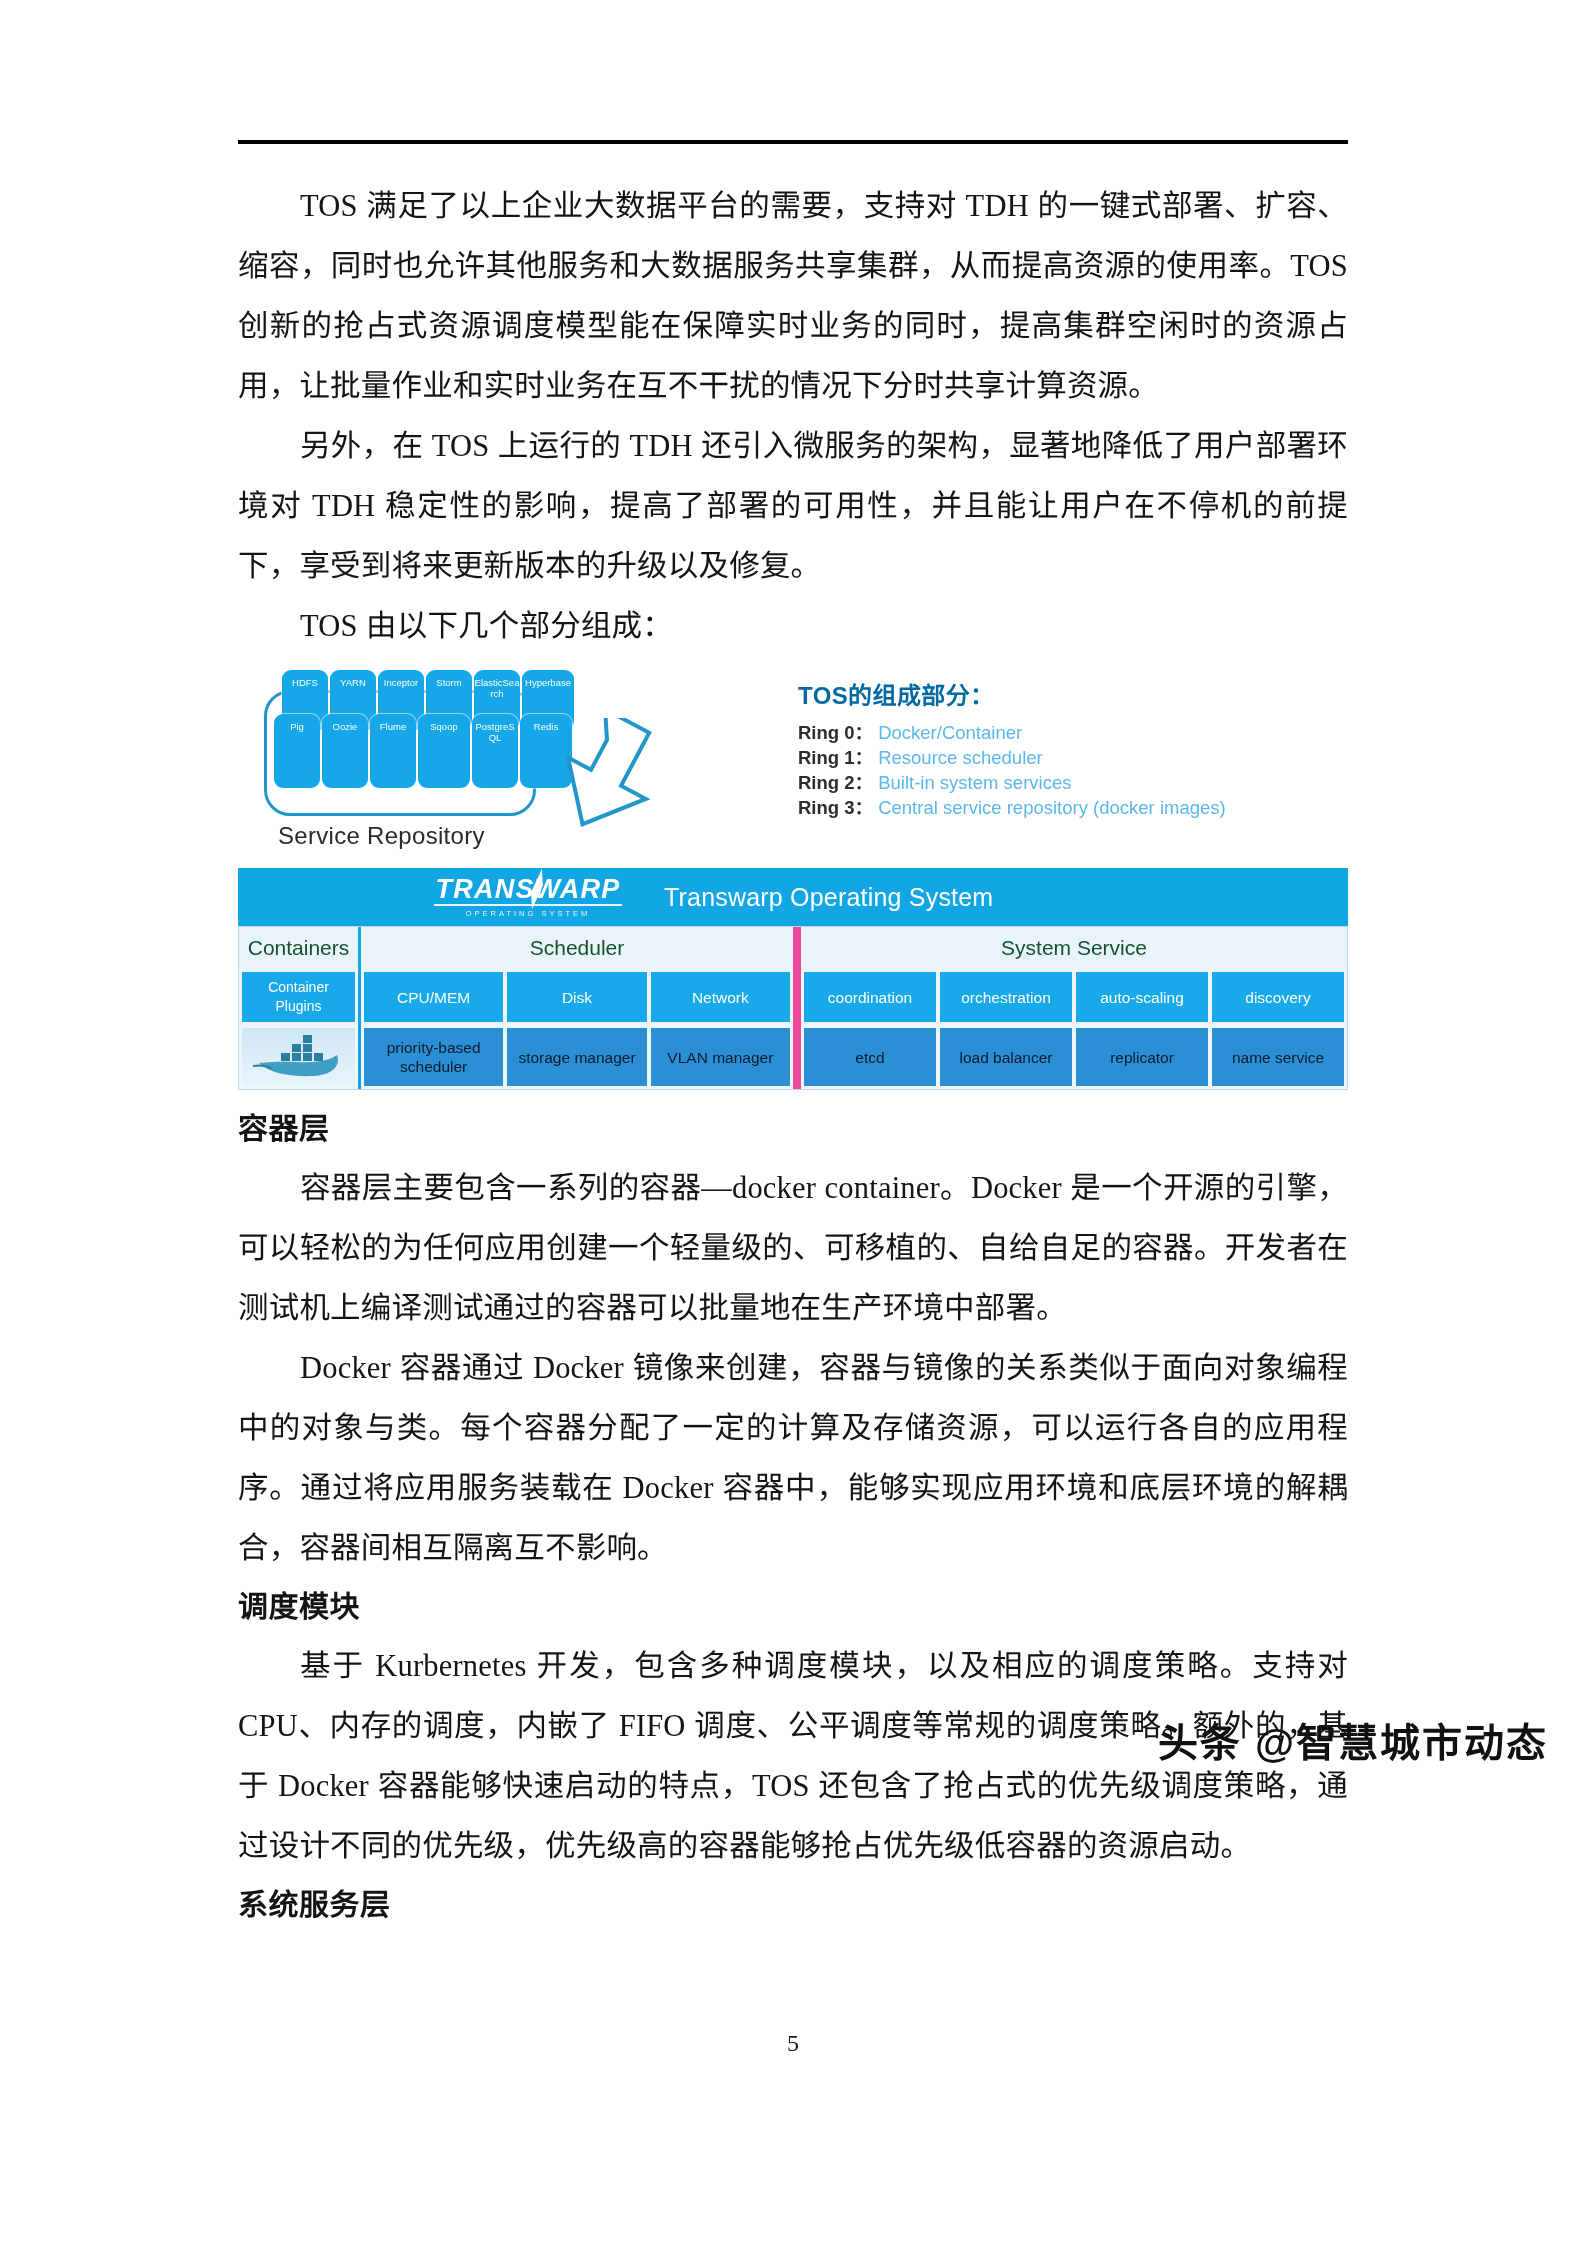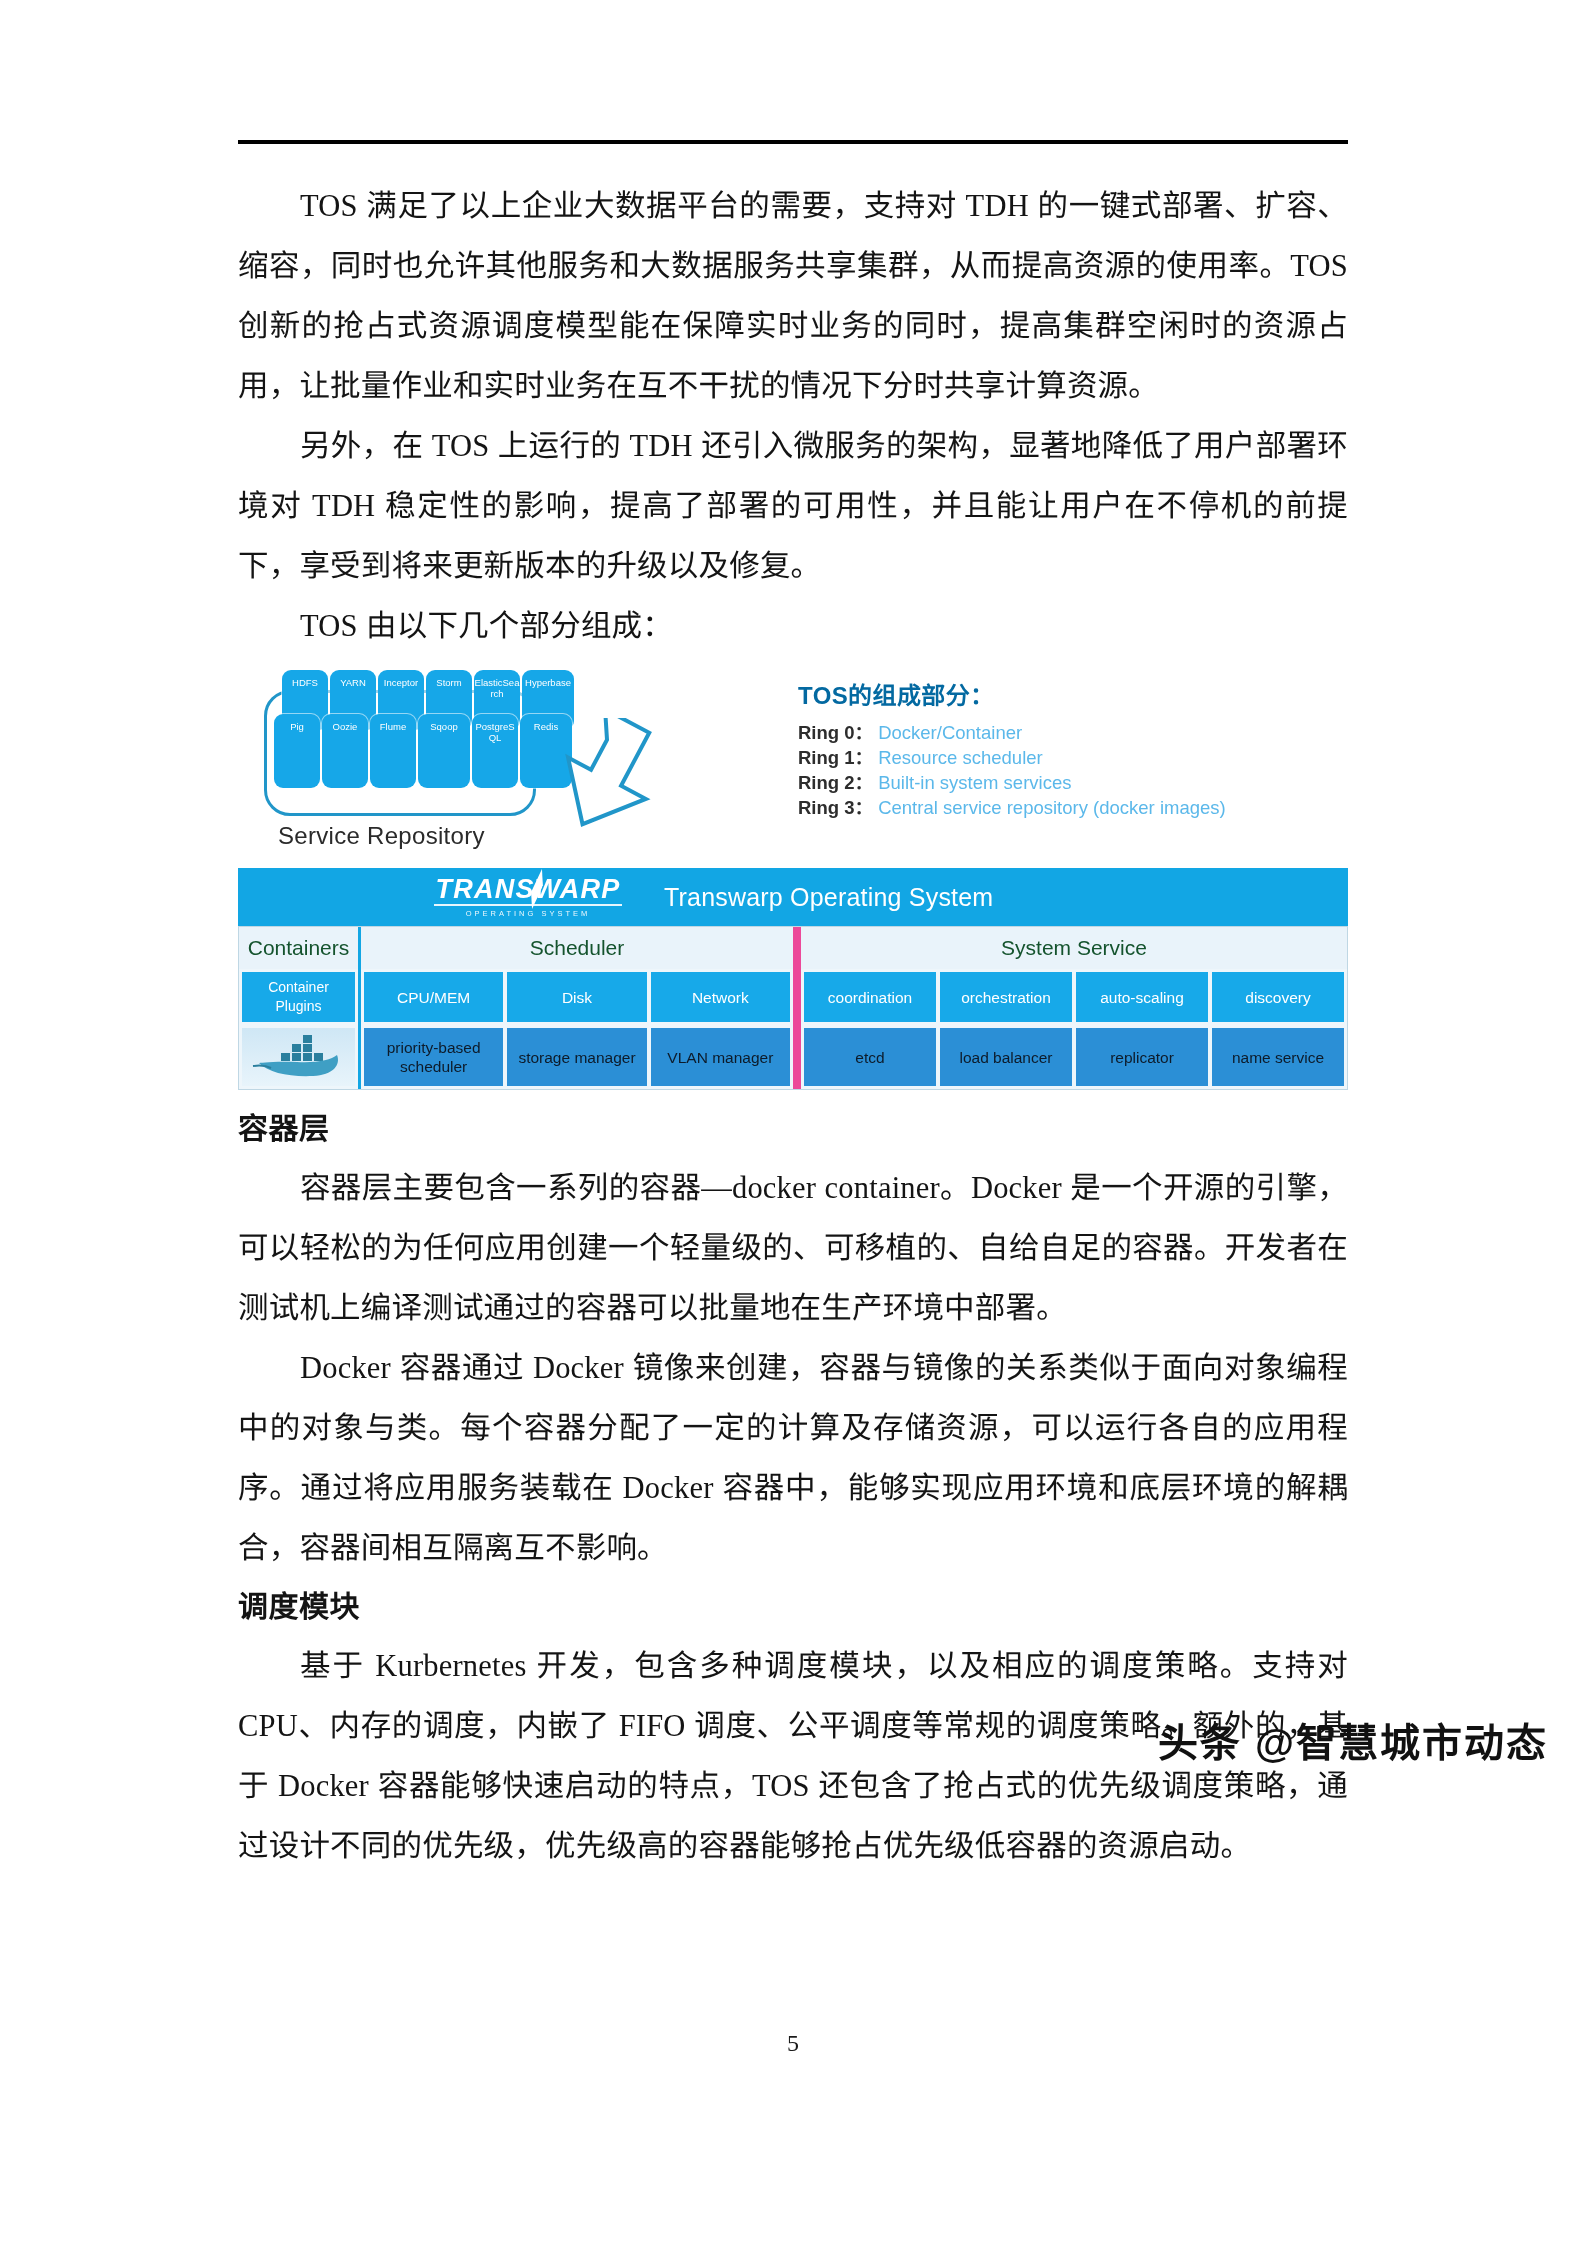--- a/index.html
+++ b/index.html
@@ -460,20 +460,21 @@
 
     </div>
 
     <h3 class="sec-head">容器层</h3>
     <p class="para">容器层主要包含一系列的容器—docker container。Docker 是一个开源的引擎，可以轻松的为任何应用创建一个轻量级的、可移植的、自给自足的容器。开发者在测试机上编译测试通过的容器可以批量地在生产环境中部署。</p>
     <p class="para">Docker 容器通过 Docker 镜像来创建，容器与镜像的关系类似于面向对象编程中的对象与类。每个容器分配了一定的计算及存储资源，可以运行各自的应用程序。通过将应用服务装载在 Docker 容器中，能够实现应用环境和底层环境的解耦合，容器间相互隔离互不影响。</p>
 
     <h3 class="sec-head">调度模块</h3>
     <p class="para">基于 Kurbernetes 开发，包含多种调度模块，以及相应的调度策略。支持对 CPU、内存的调度，内嵌了 FIFO 调度、公平调度等常规的调度策略。额外的，基于 Docker 容器能够快速启动的特点，TOS 还包含了抢占式的优先级调度策略，通过设计不同的优先级，优先级高的容器能够抢占优先级低容器的资源启动。</p>
 
+    <h3 class="sec-head">系统服务层</h3>
 
   </div>
 
   <div class="page-number">5</div>
 
   <div class="watermark">头条 @智慧城市动态</div>
 
 </div>
 
 </body></html>

